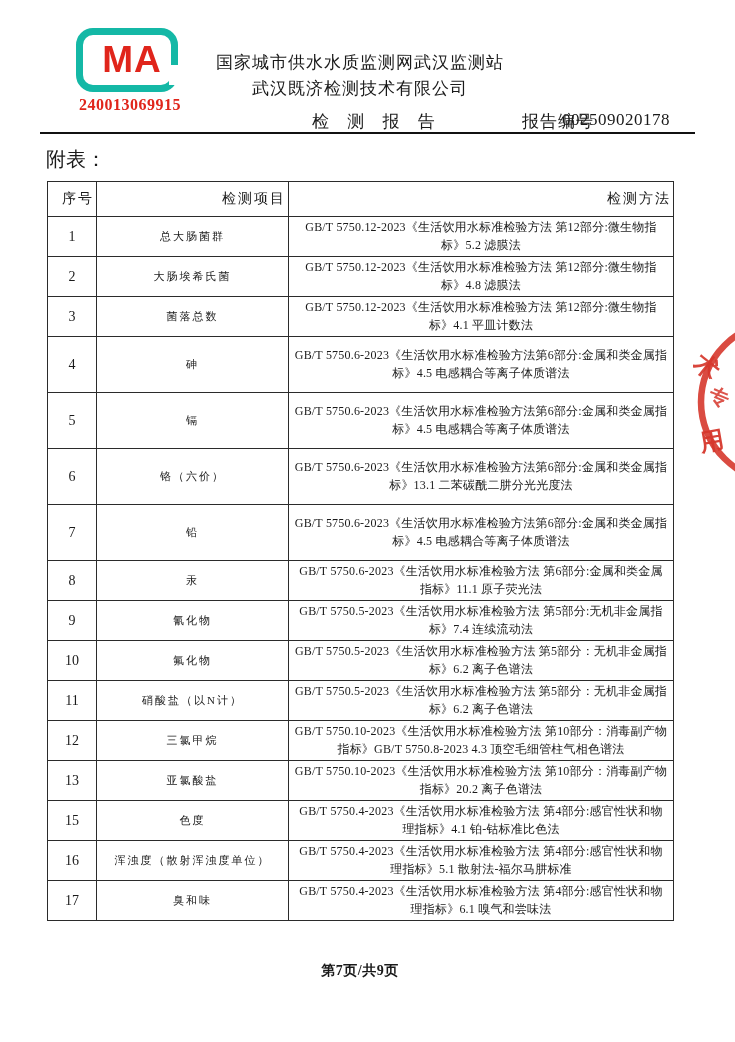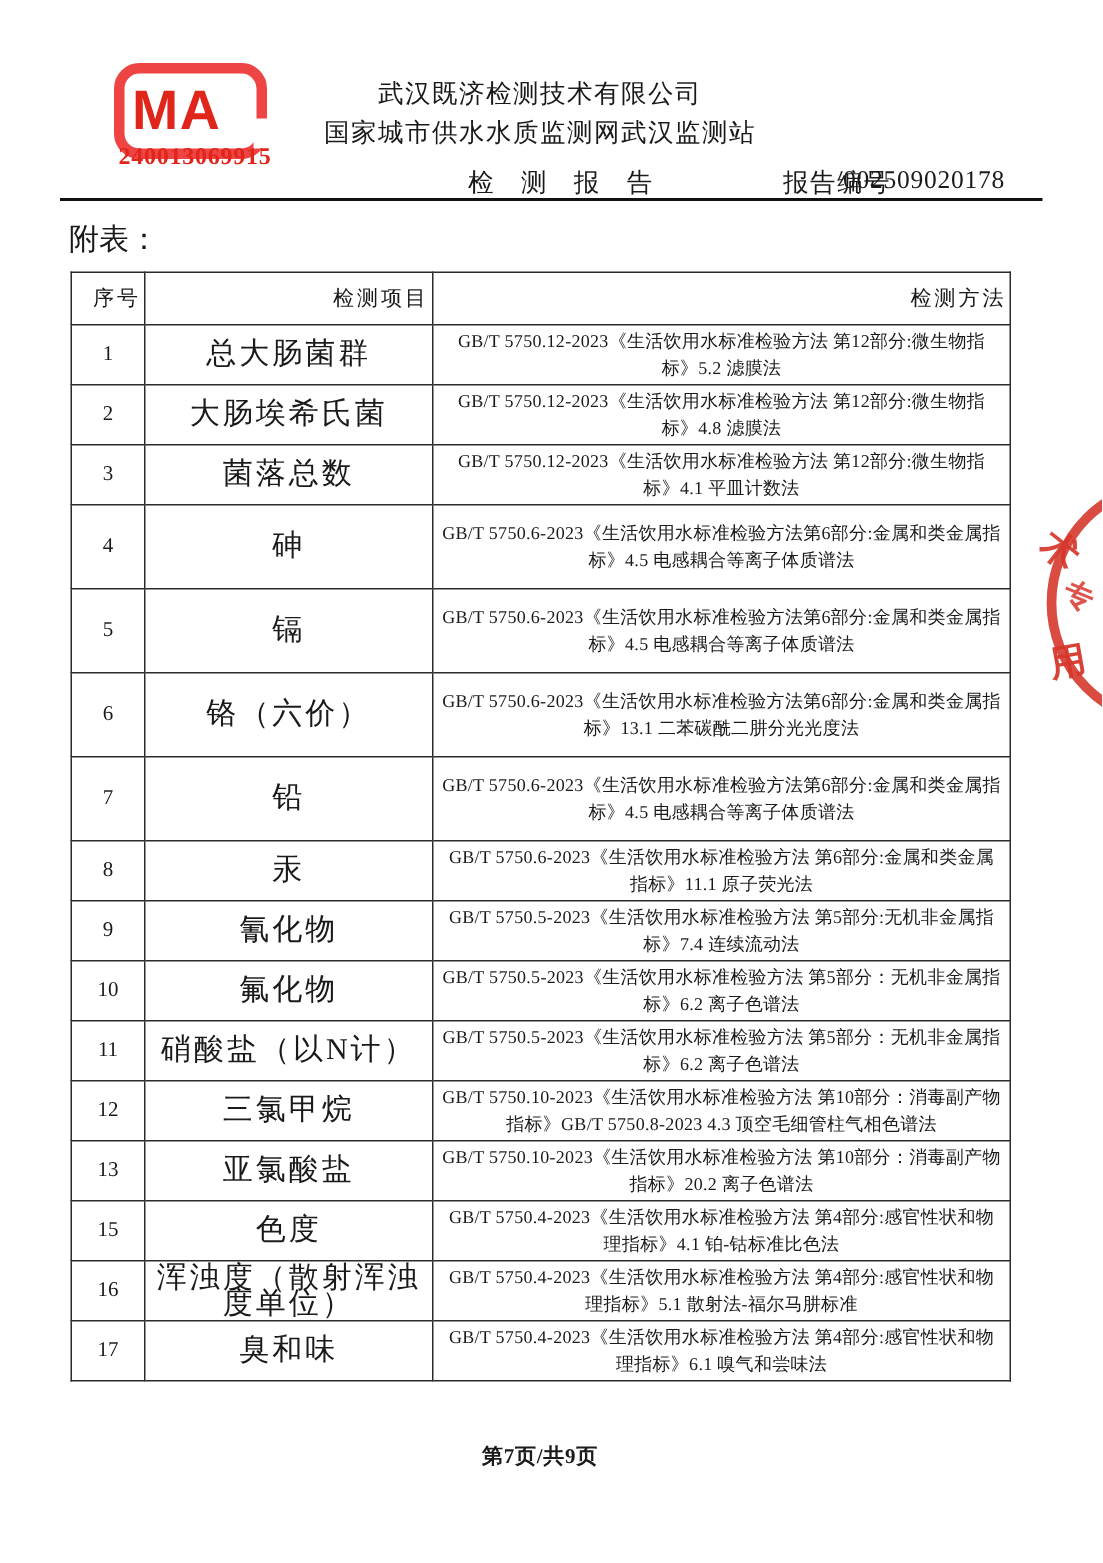--- a/index.html
+++ b/index.html
@@ -4,23 +4,23 @@
 <style>
   html,body { margin:0; padding:0; background:#ffffff; }
   .page {
     position:relative; width:735px; height:1042px; background:#ffffff;
     font-family:"Liberation Serif","DejaVu Serif",serif; color:#1a1a1a;
     overflow:hidden;
   }
   
   .hdr { position:absolute; left:0; top:0; width:735px; height:180px; }
   .cma-logo {
-    position:absolute; left:76px; top:42px; width:88px; height:50px;
-    border:7px solid #ef4444; border-radius:17px;
-    display:flex; align-items:center; justify-content:flex-start;
+    position:absolute; left:76px; top:28px; width:88px; height:50px;
+    border:7px solid #14b8a6; border-radius:17px;
+    display:flex; align-items:center; justify-content:center;
   }
   .cma-notch { position:absolute; right:-9px; top:30px; width:11px; height:20px; background:#ffffff; }
   .cma-ma {
     font-family:"Liberation Sans","DejaVu Sans",sans-serif;
     font-weight:bold; font-size:37px; color:#e0251b; letter-spacing:1px;
     transform:translateX(5px);
   }
   .cma-number {
     position:absolute; left:70px; top:96px; width:120px; text-align:center;
     color:#e0251b; font-weight:bold; font-size:16px; letter-spacing:0.5px;
@@ -43,21 +43,21 @@
   }
   table.report col.c-no   { width:49px;  }
   table.report col.c-item { width:192px; }
   table.report col.c-meth { width:385px; }
   table.report th, table.report td { border:1.6px solid #2b2b2b; vertical-align:middle; }
   table.report th {
     font-weight:normal; font-size:14px; letter-spacing:2px;
     padding:8px 2px; text-align:right;
   }
   td.cell-no   { text-align:center; font-size:14px; padding:2px 2px; }
-  td.cell-item { text-align:center; font-size:20px; letter-spacing:2px; line-height:17px; padding:2px 6px; }
+  td.cell-item { text-align:center; font-size:11px; letter-spacing:2px; line-height:17px; padding:2px 6px; }
   td.cell-method { text-align:center; font-size:12px; line-height:17.5px; padding:2px 5px; letter-spacing:0.2px; }
   
   tbody tr:nth-child(n+4):nth-child(-n+7) td { padding-top:10px; padding-bottom:10px; }
 
   
   .page-footer {
     position:absolute; left:47px; top:962px; width:626px; text-align:center;
     font-size:14px; font-weight:bold; letter-spacing:0.5px;
   }
 
@@ -81,22 +81,22 @@
 <div class="page">
 
   <div class="hdr">
     <div class="cma-logo">
       <span class="cma-ma">MA</span>
       <span class="cma-notch"></span>
     </div>
     <div class="cma-number">240013069915</div>
 
     <div class="org-block">
+      <div>国家城市供水水质监测网武汉监测站</div>
       <div>武汉既济检测技术有限公司</div>
-      <div>国家城市供水水质监测网武汉监测站</div>
     </div>
 
     <div class="report-title">检 测 报 告</div>
     <div class="report-no-label">报告编号</div>
     <div class="report-no-value">002509020178</div>
     <div class="rule"></div>
     <div class="annex-label">附表：</div>
   </div>
 
   <table class="report">

